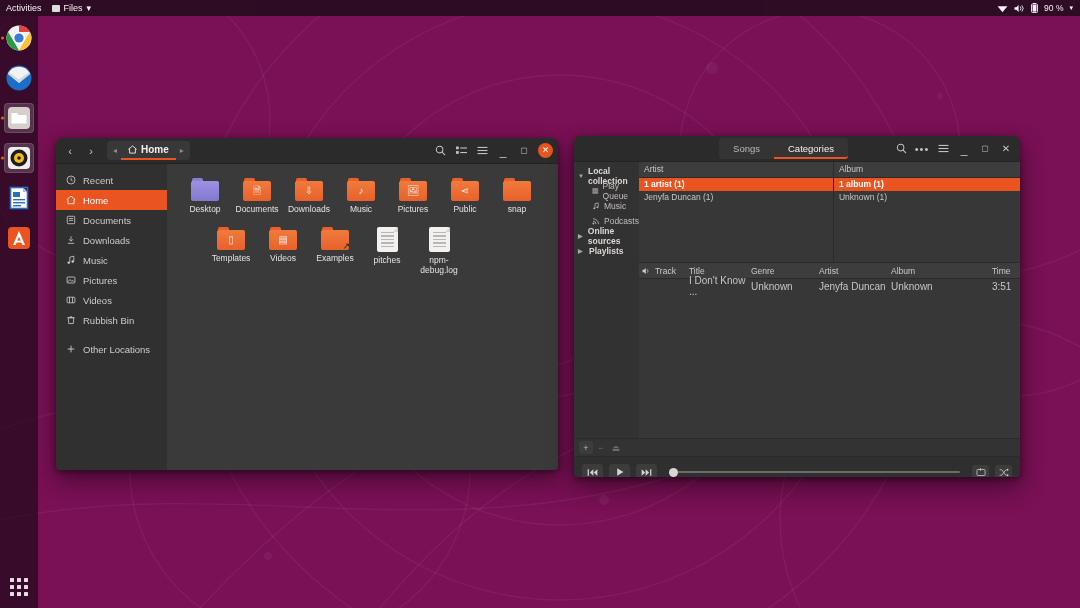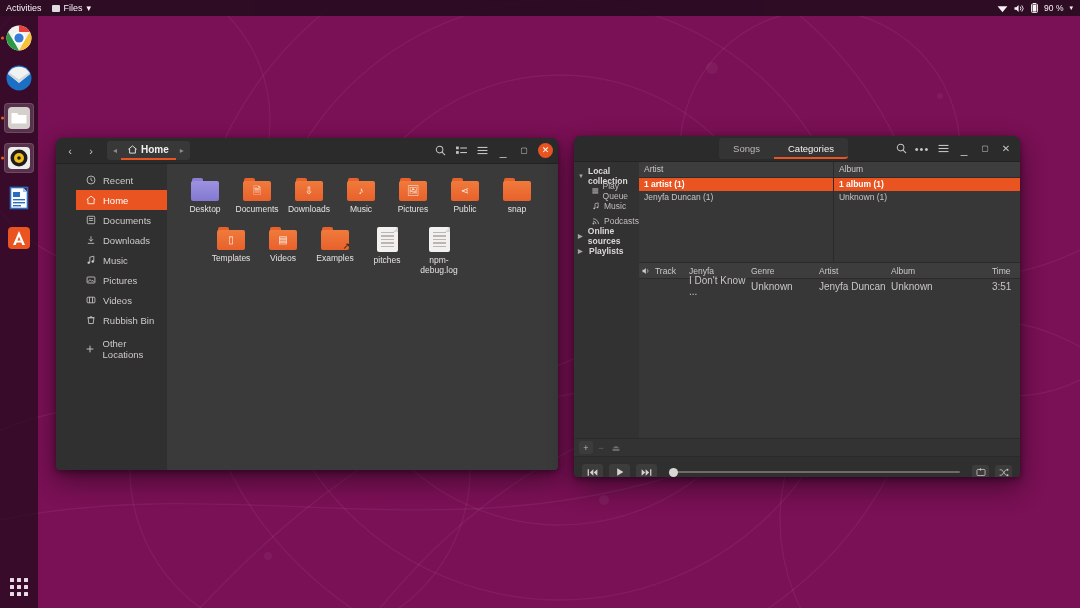--- a/index.html
+++ b/index.html
@@ -134,21 +134,21 @@
   .path-chip {
     display: flex; align-items: center; gap: 4px;
     padding: 0 7px; height: 19px;
     color: #f2f0ef; font-size: 10px; font-weight: bold;
     border-bottom: 2px solid #e95420;
     box-sizing: border-box;
   }
   .files-body { display: flex; height: 307px; }
   .files-sidebar {
     width: 111px; background: #303030;
-    padding-top: 6px; box-sizing: border-box; padding-left: 20px;
+    padding-top: 6px; box-sizing: border-box;
   }
   .sb-item {
     display: flex; align-items: center; gap: 7px;
     height: 20px; padding-left: 9px;
     color: #cfcbc9; font-size: 9.5px;
   }
   .sb-item.selected { background: #e95420; color: #fff; }
   .sb-sep { height: 9px; }
   .sb-ico { width: 11px; display: flex; align-items: center; justify-content: center; }
   .files-main { flex: 1; background: #3a3a3a; padding: 10px 0 0 12px; }
@@ -807,21 +807,21 @@
 
       <div class="tracks">
         <div class="tr-head">
           <span class="c-spk">
             <svg width="9" height="8" viewBox="0 0 10 9" style="margin:0 auto;">
               <path d="M0.5 3 H2.2 L4.3 1 V8 L2.2 6 H0.5 Z" fill="#cdc9c7"></path>
               <path d="M5.8 2.6 A2.6 2.6 0 0 1 5.8 6.4" stroke="#cdc9c7" stroke-width="0.8" fill="none"></path>
             </svg>
           </span>
           <span class="c-track">Track</span>
-          <span class="c-title">Jenyfa</span>
+          <span class="c-title">Title</span>
           <span class="c-genre">Genre</span>
           <span class="c-artist">Artist</span>
           <span class="c-album">Album</span>
           <span class="c-time">Time</span>
         </div>
 
         <div class="tr-row">
           <span class="c-spk"></span>
           <span class="c-track"></span>
           <span class="c-title">I Don't Know ...</span>

